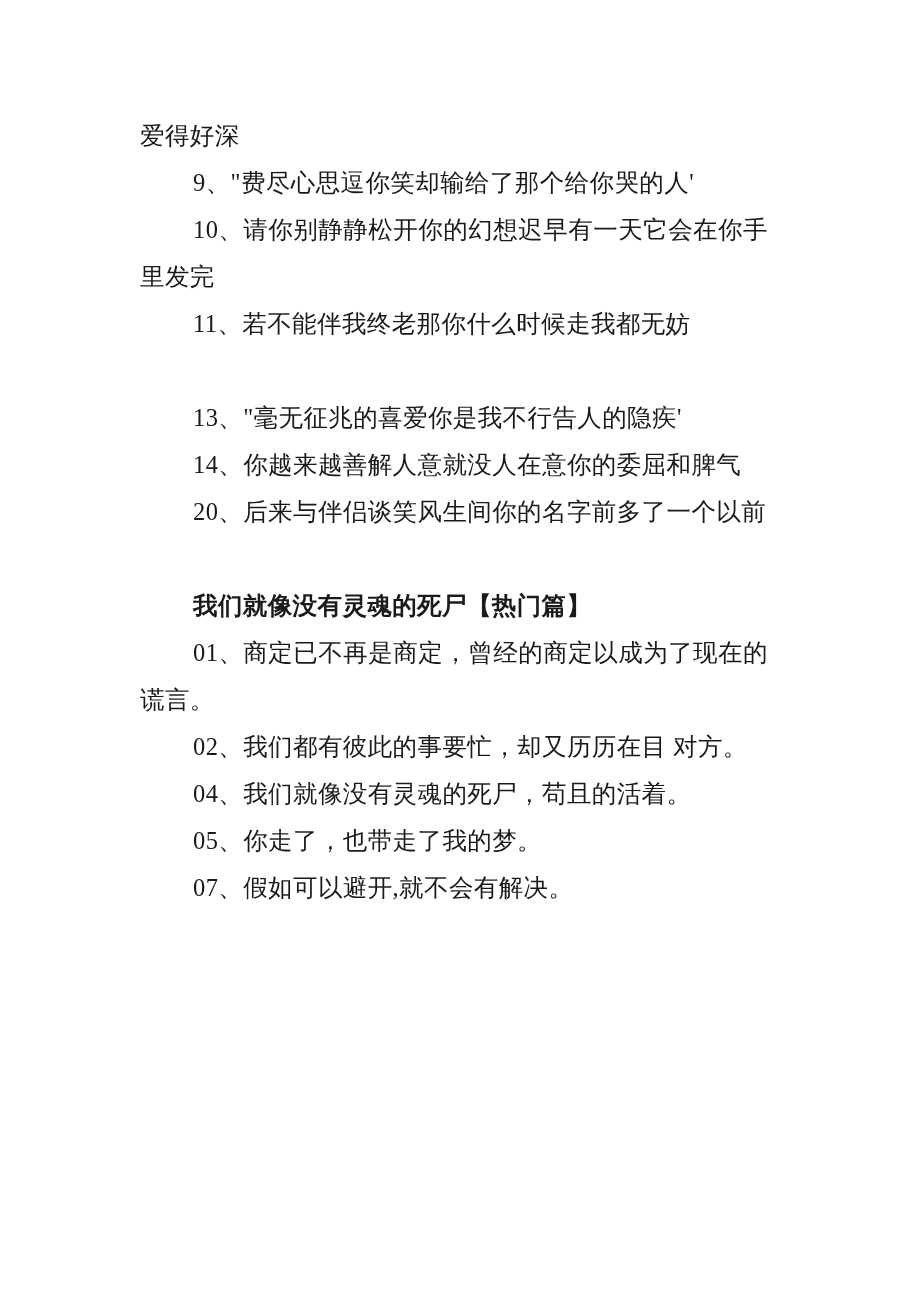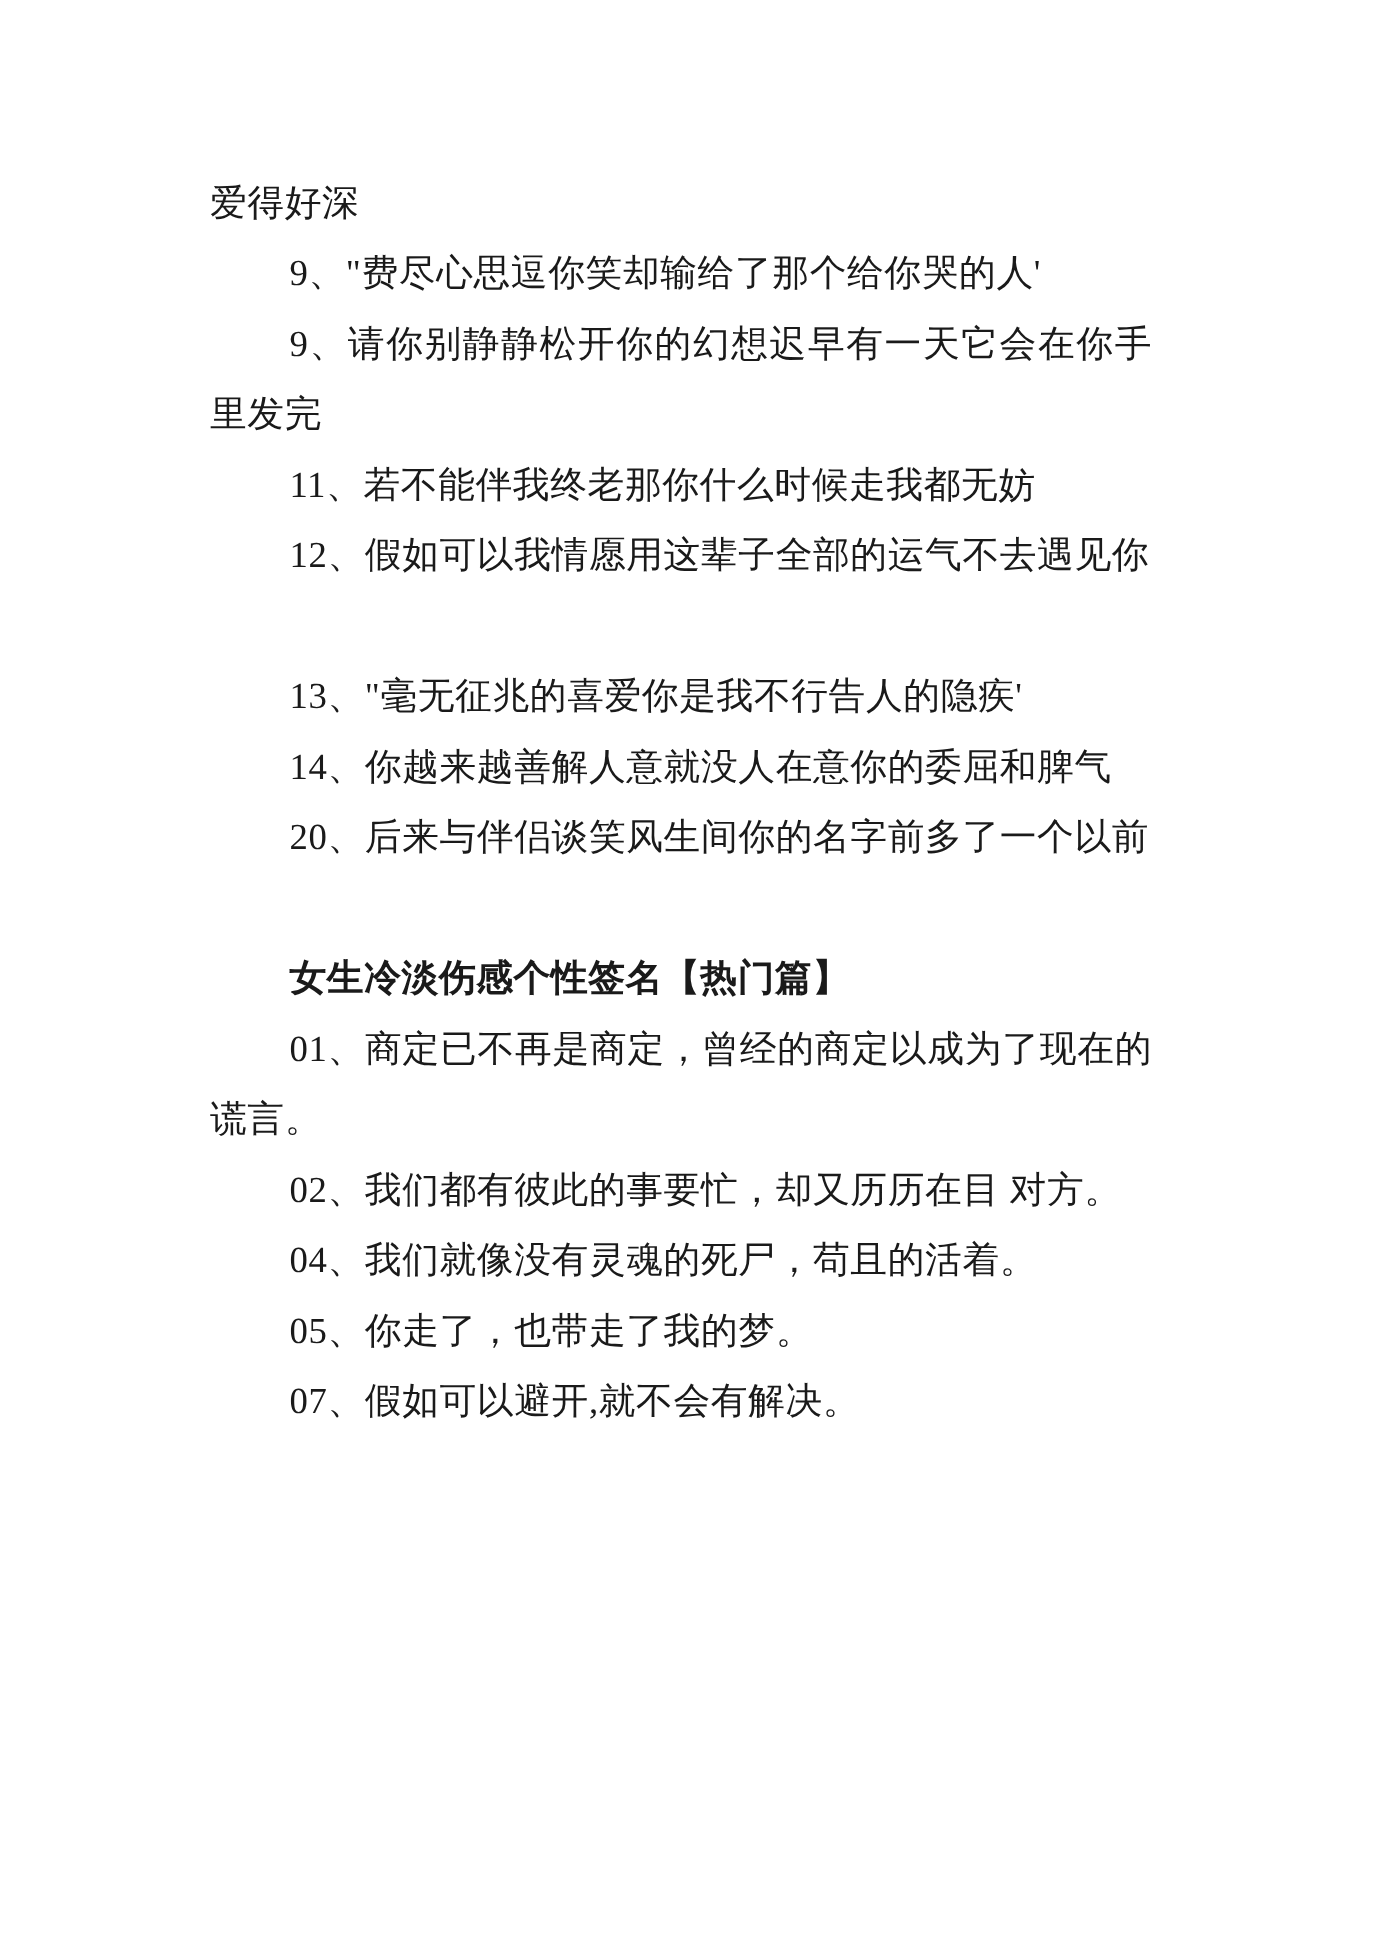--- a/index.html
+++ b/index.html
@@ -59,37 +59,36 @@
 </head>
 <body>
 
 <div class="page">
   <div class="doc-body">
 
     <p class="para cont">爱得好深</p>
 
     <p class="para item">9、"费尽心思逗你笑却输给了那个给你哭的人'</p>
 
-    <p class="para item">9、请你别静静松开你的幻想迟早有一天它会在你手里发完</p>
+    <p class="para item">10、请你别静静松开你的幻想迟早有一天它会在你手里发完</p>
 
     <p class="para item">11、若不能伴我终老那你什么时候走我都无妨</p>
 
-    <p class="para item">12、假如可以我情愿用这辈子全部的运气不去遇见你</p>
 
     <div class="spacer-line"></div>
 
     <p class="para item">13、"毫无征兆的喜爱你是我不行告人的隐疾'</p>
 
     <p class="para item">14、你越来越善解人意就没人在意你的委屈和脾气</p>
 
     <p class="para item">20、后来与伴侣谈笑风生间你的名字前多了一个以前</p>
 
     <div class="spacer-line"></div>
 
-    <h2 class="section-heading">女生冷淡伤感个性签名【热门篇】</h2>
+    <h2 class="section-heading">我们就像没有灵魂的死尸【热门篇】</h2>
 
     <p class="para item">01、商定已不再是商定，曾经的商定以成为了现在的谎言。</p>
 
     <p class="para item">02、我们都有彼此的事要忙，却又历历在目 对方。</p>
 
 
     <p class="para item">04、我们就像没有灵魂的死尸，苟且的活着。</p>
 
     <p class="para item">05、你走了，也带走了我的梦。</p>
 

